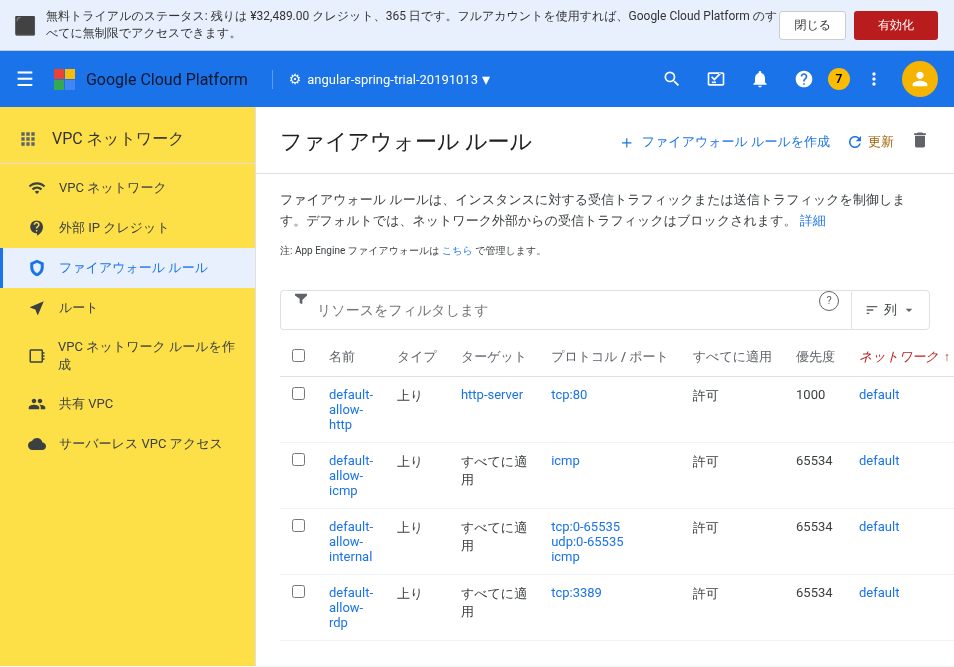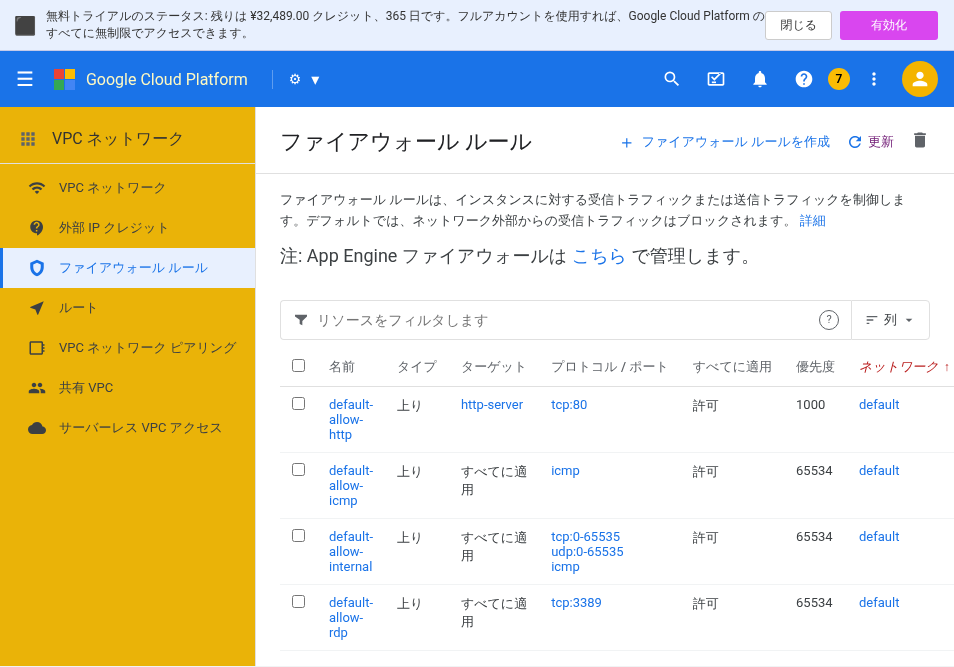--- a/index.html
+++ b/index.html
@@ -21,24 +21,24 @@
       background: white;
       border: 1px solid #ccc;
       border-radius: 3px;
       padding: 5px 14px;
       font-size: 12px;
       cursor: pointer;
       margin-right: 8px;
       color: #333;
     }
     .banner-activate-btn {
-      background: #d946ef;
+      background: #b91c1c;
       border: none;
       border-radius: 3px;
-      padding: 6px 31px;
+      padding: 6px 24px;
       font-size: 12px;
       cursor: pointer;
       color: white;
       font-weight: 500;
     }
     .banner-icon {
       width: 20px;
       height: 20px;
       margin-right: 10px;
       display: flex;
@@ -61,21 +61,21 @@
       font-size: 20px;
       cursor: pointer;
       margin-right: 16px;
       color: white;
     }
     .nav-logo {
       display: flex;
       align-items: center;
       font-size: 16px;
       font-weight: 400;
-      color: #fef9c3;
+      color: #0f172a;
       margin-right: 24px;
     }
     .nav-logo-icon {
       width: 28px;
       height: 28px;
       margin-right: 8px;
       display: flex;
       align-items: center;
       justify-content: center;
     }
@@ -138,21 +138,21 @@
 
     
     .app-body {
       display: flex;
       height: calc(667px - 56px - 52px);
     }
 
     
     .sidebar {
       width: 256px;
-      background: #eab308;
+      background: #fde047;
       border-right: 1px solid #e0e0e0;
       overflow-y: auto;
       padding-top: 8px;
     }
     .sidebar-header {
       display: flex;
       align-items: center;
       padding: 12px 16px;
       font-size: 16px;
       font-weight: 400;
@@ -230,42 +230,42 @@
       font-weight: 500;
       gap: 6px;
     }
     .create-btn-icon {
       font-size: 18px;
       color: #1a73e8;
     }
     .refresh-btn {
       display: flex;
       align-items: center;
-      color: #701a75;
+      color: #a16207;
       cursor: pointer;
       font-size: 13px;
       gap: 4px;
     }
     .delete-btn {
       color: #5f6368;
       cursor: pointer;
       font-size: 20px;
     }
 
     
     .description {
       padding: 16px 24px 8px;
       font-size: 13px;
       color: #3c4043;
       line-height: 1.6;
     }
     .description a { color: #1a73e8; text-decoration: none; }
     .app-engine-note {
       padding: 4px 24px 16px;
-      font-size: 18px;
+      font-size: 10px;
       color: #3c4043;
     }
     .app-engine-note a { color: #1a73e8; text-decoration: none; }
     .filter-input {
       flex: 1;
       border: none;
       outline: none;
       font-size: 14px;
       color: #5f6368;
     }
@@ -314,21 +314,20 @@
 
     
     .filter-columns-row {
       display: flex;
       align-items: center;
       gap: 0;
       margin: 16px 24px 8px;
     }
     .filter-main {
       display: flex;
-      align-items: center;
       border: 1px solid #e0e0e0;
       border-radius: 4px 0 0 4px;
       border-right: none;
       height: 40px;
       padding: 0 12px;
       gap: 8px;
       flex: 1;
     }
     .columns-btn {
       display: flex;
@@ -362,20 +361,21 @@
         <rect width="10" height="10" x="2" y="2" fill="#ea4335"></rect>
         <rect width="10" height="10" x="13" y="2" fill="#fbbc04"></rect>
         <rect width="10" height="10" x="2" y="13" fill="#34a853"></rect>
         <rect width="10" height="10" x="13" y="13" fill="#4285f4"></rect>
       </svg>
     </div>
     <span>Google Cloud Platform</span>
   </div>
   <div class="nav-project">
     <span class="nav-project-icon">⚙</span>
+    <span>angular-spring-trial-20191013</span>
     <span class="nav-chevron">▾</span>
   </div>
   <div class="nav-spacer"></div>
   <div class="nav-actions">
     <div class="nav-icon-btn">
       <svg width="20" height="20" fill="white" viewBox="0 0 24 24">
           <path d="M15.5 14h-.79l-.28-.27A6.471 6.471 0 0 0 16 9.5 6.5 6.5 0 1 0 9.5 16c1.61 0 3.09-.59 4.23-1.57l.27.28v.79l5 4.99L20.49 19l-4.99-5zm-6 0C7.01 14 5 11.99 5 9.5S7.01 5 9.5 5 14 7.01 14 9.5 11.99 14 9.5 14z"></path>
         </svg>
     </div>
     <div class="nav-icon-btn">
@@ -450,21 +450,21 @@
           </svg>
       </div>
       <span>ルート</span>
     </div>
     <div class="sidebar-item">
       <div class="sidebar-item-icon">
         <svg width="18" height="18" viewBox="0 0 24 24" fill="currentColor">
             <path d="M22 9V7h-2V5c0-1.1-.9-2-2-2H4c-1.1 0-2 .9-2 2v14c0 1.1.9 2 2 2h14c1.1 0 2-.9 2-2v-2h2v-2h-2v-2h2v-2h-2V9h2zm-4 10H4V5h14v14z"></path>
           </svg>
       </div>
-      <span>VPC ネットワーク ピアリング</span>
+      <span>VPC ネットワーク ルールを作成</span>
     </div>
     <div class="sidebar-item">
       <div class="sidebar-item-icon">
         <svg width="18" height="18" viewBox="0 0 24 24" fill="currentColor">
             <path d="M16 11c1.66 0 2.99-1.34 2.99-3S17.66 5 16 5c-1.66 0-3 1.34-3 3s1.34 3 3 3zm-8 0c1.66 0 2.99-1.34 2.99-3S9.66 5 8 5C6.34 5 5 6.34 5 8s1.34 3 3 3zm0 2c-2.33 0-7 1.17-7 3.5V19h14v-2.5c0-2.33-4.67-3.5-7-3.5zm8 0c-.29 0-.62.02-.97.05 1.16.84 1.97 1.97 1.97 3.45V19h6v-2.5c0-2.33-4.67-3.5-7-3.5z"></path>
           </svg>
       </div>
       <span>共有 VPC</span>
     </div>
     <div class="sidebar-item">

